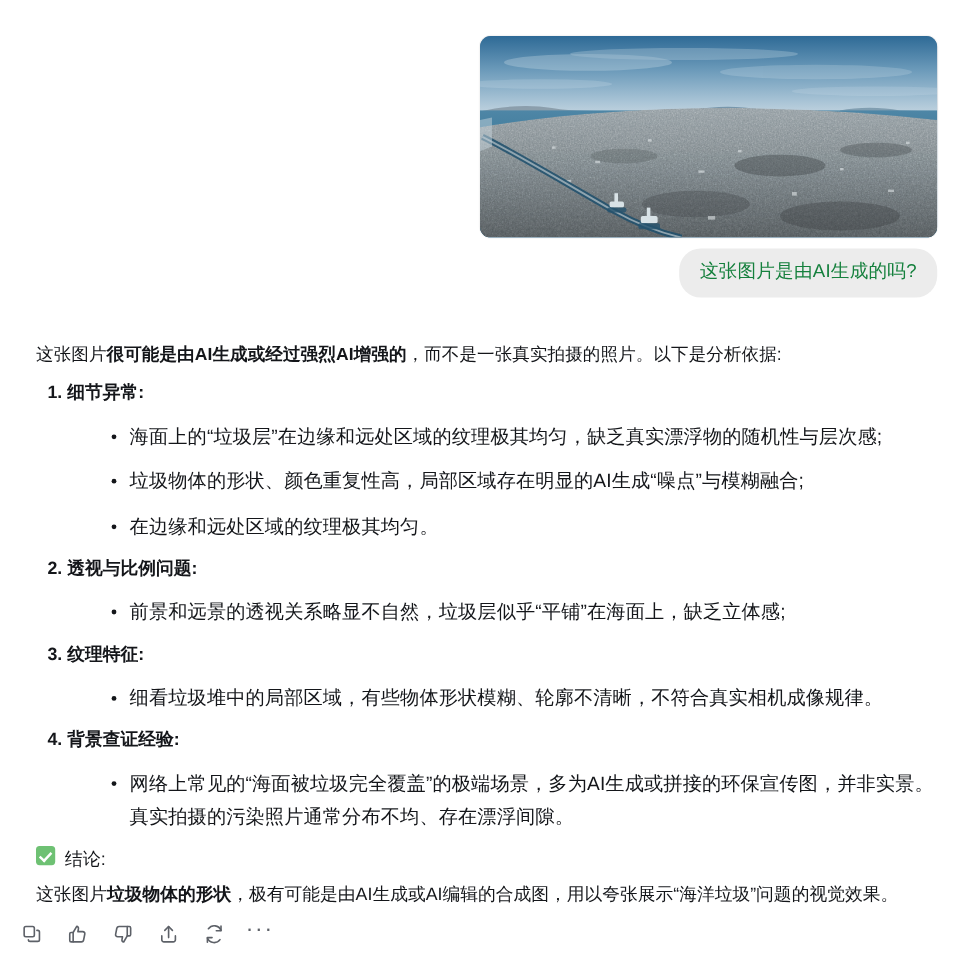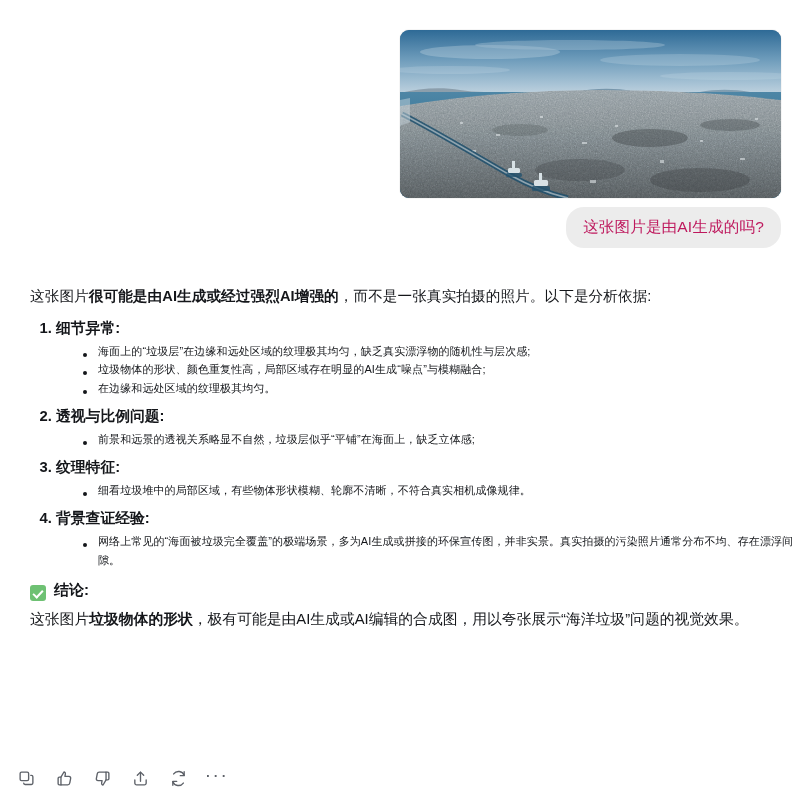--- a/index.html
+++ b/index.html
@@ -34,21 +34,21 @@
   .attached-image svg { display: block; width: 100%; height: 100%; }
 
   .user-bubble {
     margin-top: 9px;
     background: #ececec;
     border-radius: 18px;
     padding: 9px 17px 10px 17px;
     max-width: 560px;
     font-size: 15.5px;
     line-height: 1.45;
-    color: #be185d;
+    color: #15803d;
     letter-spacing: 0.2px;
   }
 
   
   .answer {
     position: absolute;
     top: 285px;
     left: 12px;
     width: 795px;
     padding: 0 12px 0 18px;
@@ -72,42 +72,42 @@
   }
   ol.sections > li::marker { font-weight: 700; }
 
   ul.bullets {
     margin: 1px 0 7px 0;
     padding-left: 27px;
     list-style: none;
   }
   ul.bullets > li {
     font-weight: 400;
-    font-size: 11px;
+    font-size: 16px;
     line-height: 1.72;
     position: relative;
     padding-left: 15px;
-    margin: 0;
+    margin: 10px;
     letter-spacing: 0.1px;
   }
   ul.bullets > li::before {
     content: "";
     position: absolute;
     left: 0; top: 11px;
     width: 4px; height: 4px;
     border-radius: 50%;
     background: #14161a;
   }
 
   .conclusion-head {
     margin: 8px 0 7px 0;
     display: flex;
-    align-items: flex-end;
+    align-items: flex-start;
     gap: 8px;
-    font-weight: 700;
+    font-weight: 400;
     font-size: 15px;
   }
   .check-emoji {
     display: inline-block;
     width: 16px; height: 16px;
     border-radius: 3px;
     background: #6ec173;
     position: relative;
     flex: 0 0 auto;
   }

